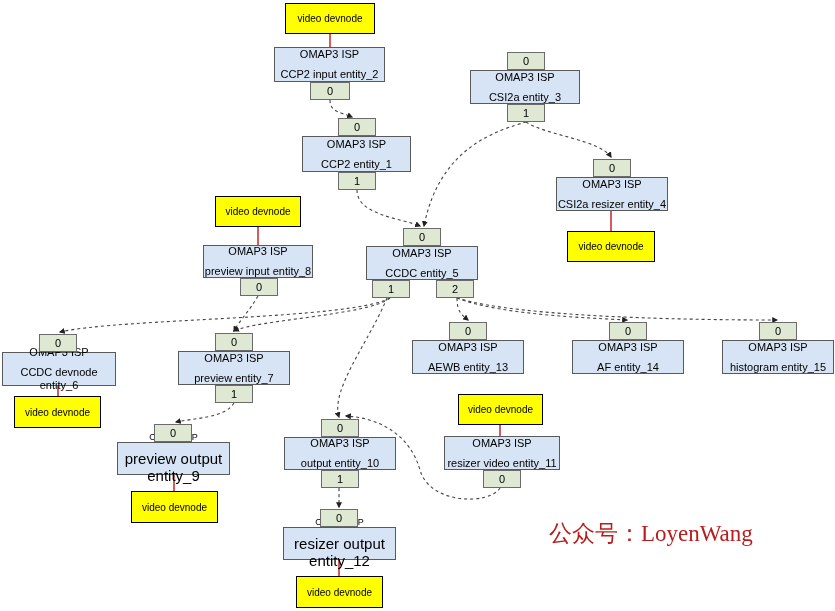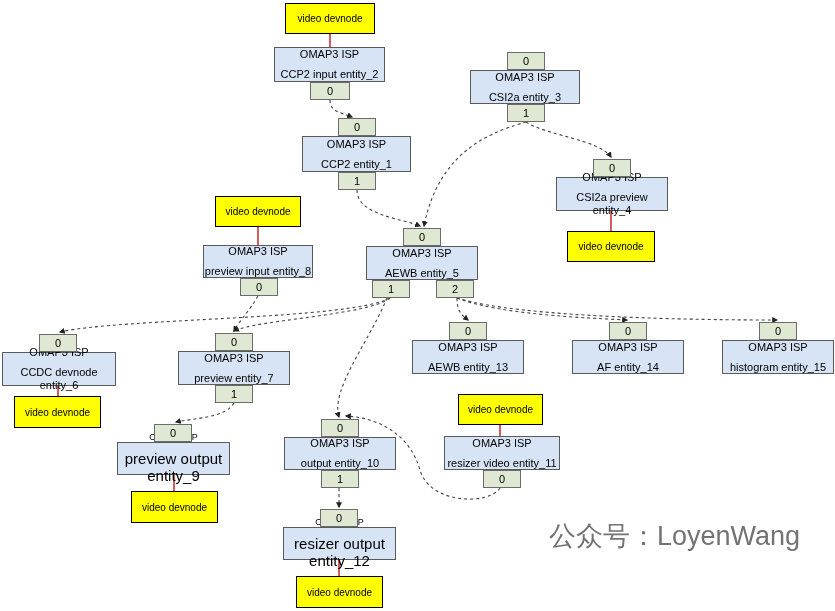--- a/index.html
+++ b/index.html
@@ -10,22 +10,22 @@
           display:flex;flex-direction:column;align-items:center;justify-content:center;
           color:#000;line-height:1.18;text-align:center;z-index:3;}
   .entity .l1{font-size:11px;}
   .entity .l2{font-size:11px;margin-top:7px;}
   .entity.small .l1{font-size:9px;}
   .entity.small .l2{font-size:15px;}
   .pad{position:absolute;box-sizing:border-box;background:#dfe8d2;border:1px solid #6b6b6b;
        display:flex;align-items:center;justify-content:center;font-size:11px;color:#000;z-index:4;}
   .devnode{position:absolute;box-sizing:border-box;background:#ffff00;border:1px solid #000;
            display:flex;align-items:center;justify-content:center;font-size:10px;color:#000;z-index:3;text-align:right;}
-  .watermark{position:absolute;font-size:27px;color:#737373;white-space:nowrap;z-index:5;
-             font-family:Liberation Sans, sans-serif;}
+  .watermark{position:absolute;font-size:23px;color:#b91c1c;white-space:nowrap;z-index:5;
+             font-family:Liberation Serif, serif;}
 </style>
 </head>
 <body>
 
 <div id="canvas">
 
   <svg id="edges" viewBox="0 0 835 611" preserveAspectRatio="none">
     <defs>
       <marker id="arrow" viewBox="0 0 10 10" refX="8" refY="5" markerWidth="5.5" markerHeight="5.5" orient="auto-start-reverse">
         <path d="M 0 0 L 10 5 L 0 10 z" fill="#222"></path>
@@ -71,26 +71,26 @@
       <div class="pad" style="left: 338px; top: 118px; width: 38px; height: 18px; background: rgb(223, 232, 210); border-color: rgb(107, 107, 107);">0</div>
       <div class="pad" style="left: 338px; top: 172px; width: 38px; height: 18px; background: rgb(223, 232, 210); border-color: rgb(107, 107, 107);">1</div>
       <div class="entity" style="left: 470px; top: 70px; width: 110px; height: 34px; background: rgb(214, 228, 245); border-color: rgb(90, 90, 90);">
         <div class="l1">OMAP3 ISP</div>
         <div class="l2">CSI2a entity_3</div>
       </div>
       <div class="pad" style="left: 507px; top: 52px; width: 38px; height: 18px; background: rgb(223, 232, 210); border-color: rgb(107, 107, 107);">0</div>
       <div class="pad" style="left: 507px; top: 104px; width: 38px; height: 18px; background: rgb(223, 232, 210); border-color: rgb(107, 107, 107);">1</div>
       <div class="entity" style="left: 556px; top: 177px; width: 112px; height: 34px; background: rgb(214, 228, 245); border-color: rgb(90, 90, 90);">
         <div class="l1">OMAP3 ISP</div>
-        <div class="l2">CSI2a preview entity_4</div>
+        <div class="l2">CSI2a resizer entity_4</div>
       </div>
       <div class="pad" style="left: 593px; top: 159px; width: 38px; height: 18px; background: rgb(223, 232, 210); border-color: rgb(107, 107, 107);">0</div>
       <div class="entity" style="left: 366px; top: 246px; width: 112px; height: 34px; background: rgb(214, 228, 245); border-color: rgb(90, 90, 90);">
         <div class="l1">OMAP3 ISP</div>
-        <div class="l2">AEWB entity_5</div>
+        <div class="l2">CCDC entity_5</div>
       </div>
       <div class="pad" style="left: 403px; top: 228px; width: 38px; height: 18px; background: rgb(223, 232, 210); border-color: rgb(107, 107, 107);">0</div>
       <div class="pad" style="left: 372px; top: 280px; width: 38px; height: 18px; background: rgb(223, 232, 210); border-color: rgb(107, 107, 107);">1</div>
       <div class="pad" style="left: 436px; top: 280px; width: 38px; height: 18px; background: rgb(223, 232, 210); border-color: rgb(107, 107, 107);">2</div>
       <div class="entity" style="left: 203px; top: 245px; width: 110px; height: 33px; background: rgb(214, 228, 245); border-color: rgb(90, 90, 90);">
         <div class="l1">OMAP3 ISP</div>
         <div class="l2">preview input entity_8</div>
       </div>
       <div class="pad" style="left: 240px; top: 278px; width: 38px; height: 18px; background: rgb(223, 232, 210); border-color: rgb(107, 107, 107);">0</div>
       <div class="entity" style="left: 2px; top: 352px; width: 114px; height: 34px; background: rgb(214, 228, 245); border-color: rgb(90, 90, 90);">

